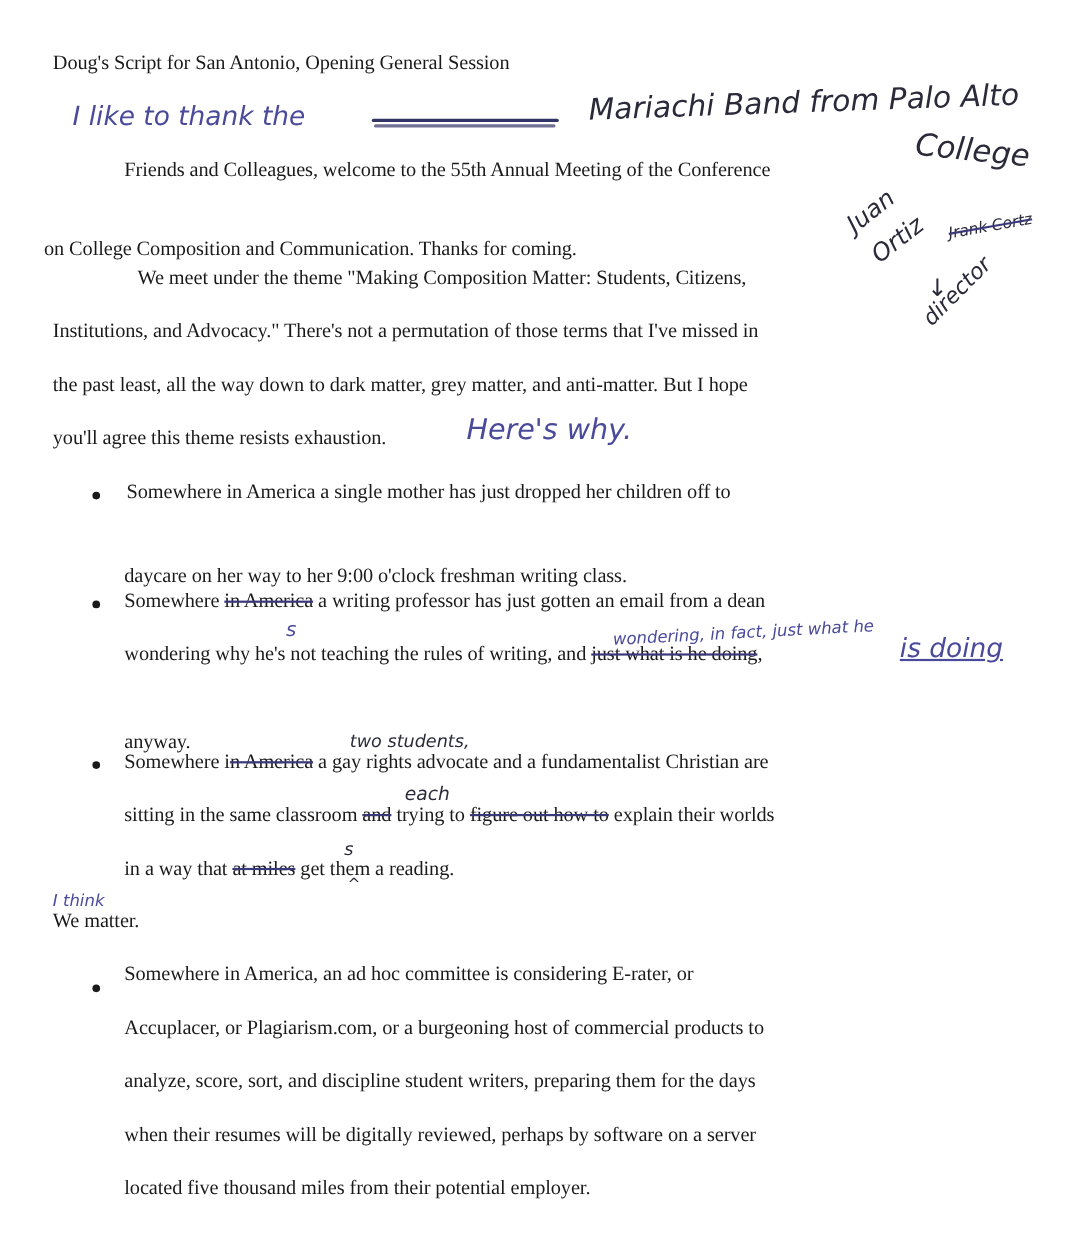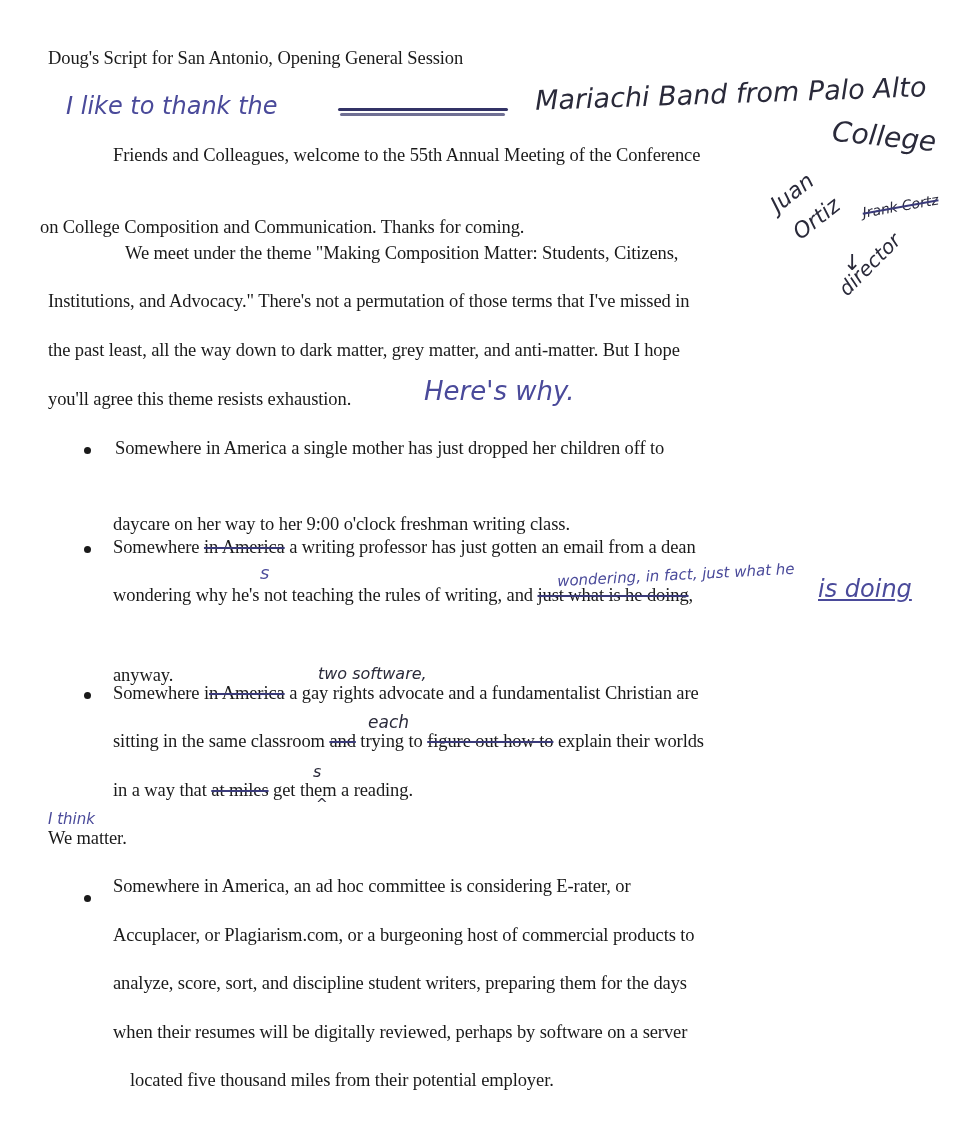--- a/index.html
+++ b/index.html
@@ -48,21 +48,21 @@
   <span>Somewhere </span><span class="strike">in America</span><span> a writing professor has just gotten an email from a dean</span>
 </div>
 <div class="hw" style="left:260px; top:562px; font-size:18px;">s</div>
 <div class="t" style="left:113px; top:585px;">
   <span>wondering why he's not teaching the rules of writing, </span><span>and</span><span> </span><span class="strike">just what is he doing</span><span>,</span>
 </div>
 <div class="hw" style="left:557px; top:566px; font-size:15px; transform:rotate(-3deg);">wondering, in fact, just what he</div>
 <div class="hw" style="left:818px; top:575px; font-size:24px; text-decoration:underline;">is doing</div>
 <div class="t" style="left:113px; top:634px;margin-top:31px;">anyway.</div>
 
-<div class="hw dark" style="left:318px; top:664px; font-size:16px;">two software,</div>
+<div class="hw dark" style="left:318px; top:664px; font-size:16px;">two students,</div>
 <div class="bullet" style="left:84px; top:692px;"></div>
 <div class="t" style="left:113px; top:683px;">
   <span>Somewhere i</span><span class="strike">n America</span><span> a gay rights advocate and a fundamentalist Christian are</span>
 </div>
 <div class="hw dark" style="left:368px; top:712px; font-size:17px;">each</div>
 <div class="t" style="left:113px; top:731px;">
   <span>sitting in the same classroom </span><span class="strike">and</span><span> trying to </span><span class="strike">figure out how to</span><span> explain their worlds</span>
 </div>
 <div class="hw dark" style="left:313px; top:762px; font-size:16px;">s</div>
 <div class="t" style="left:113px; top:780px;">
@@ -71,13 +71,13 @@
 <div class="hw dark" style="left:316px; top:796px; font-size:14px;">^</div>
 
 <div class="hw" style="left:48px; top:810px; font-size:15px;">I think</div>
 <div class="t" style="left:48px; top:828px;">We matter.</div>
 
 <div class="bullet" style="left:84px; top:895px;"></div>
 <div class="t" style="left:113px; top:876px;">Somewhere in America, an ad hoc committee is considering E-rater, or</div>
 <div class="t" style="left:113px; top:925px;">Accuplacer, or Plagiarism.com, or a burgeoning host of commercial products to</div>
 <div class="t" style="left:113px; top:973px;">analyze, score, sort, and discipline student writers, preparing them for the days</div>
 <div class="t" style="left:113px; top:1022px;">when their resumes will be digitally reviewed, perhaps by software on a server</div>
-<div class="t" style="left:130px; top:1070px;">located five thousand miles from their potential employer.</div>
+<div class="t" style="left:113px; top:1070px;">located five thousand miles from their potential employer.</div>
 
 </body></html>

